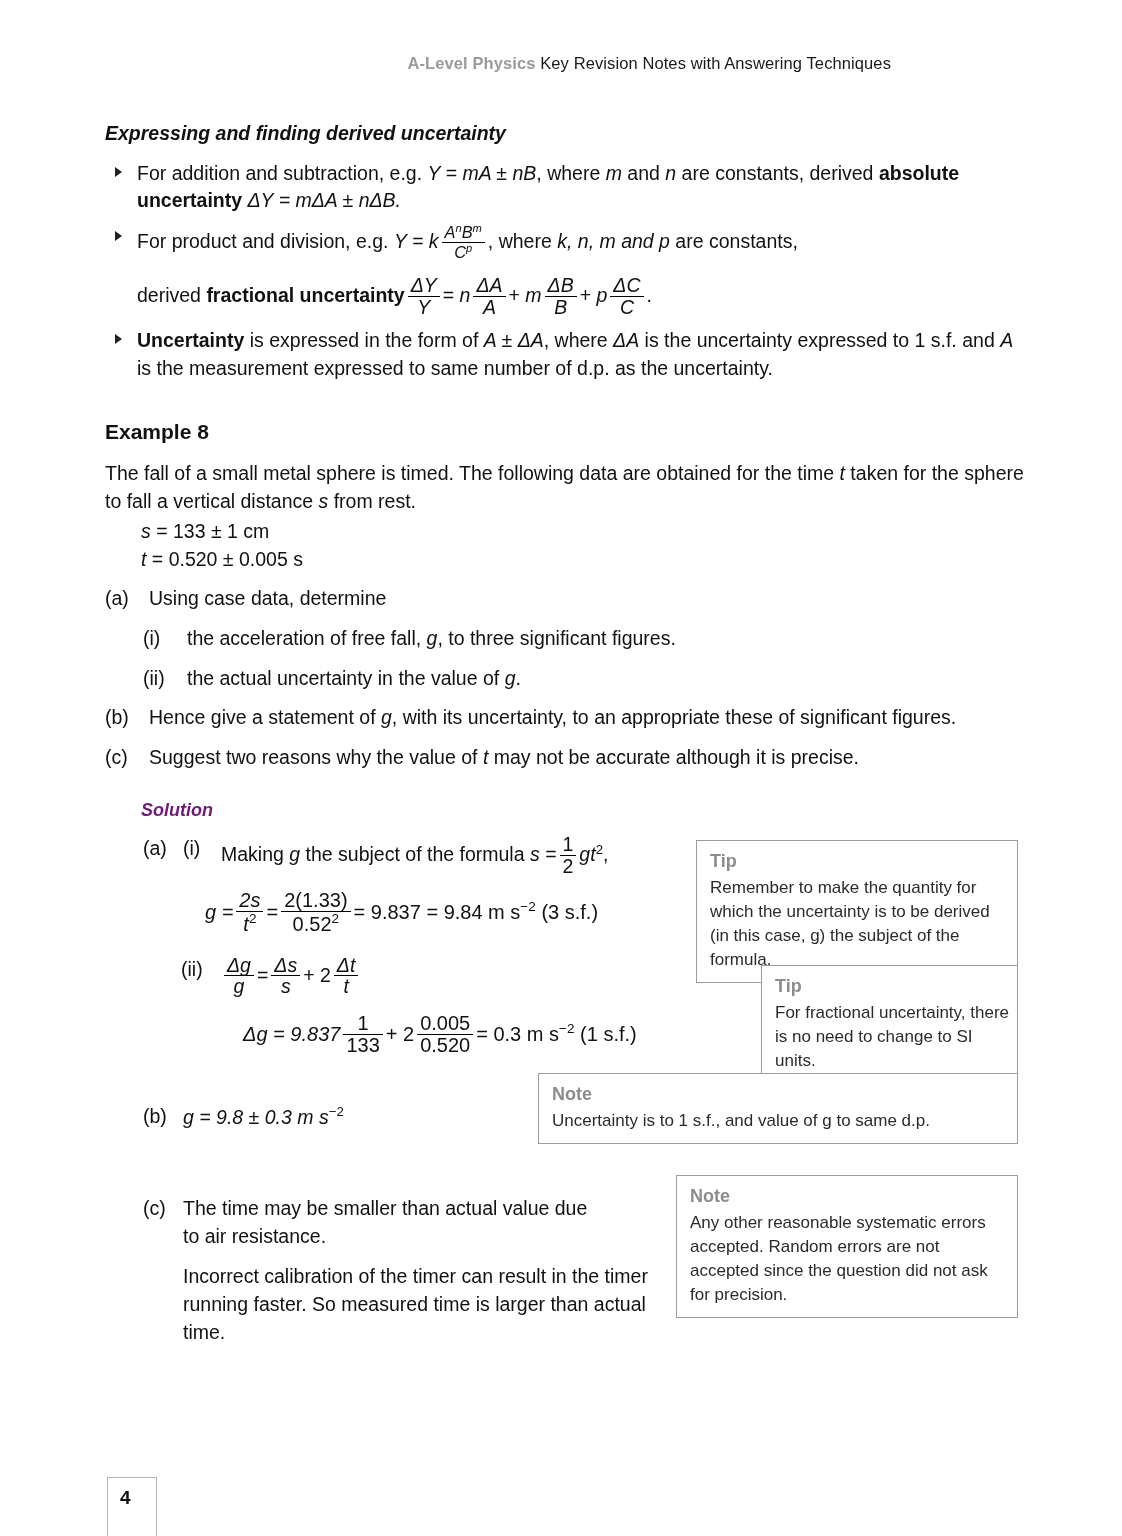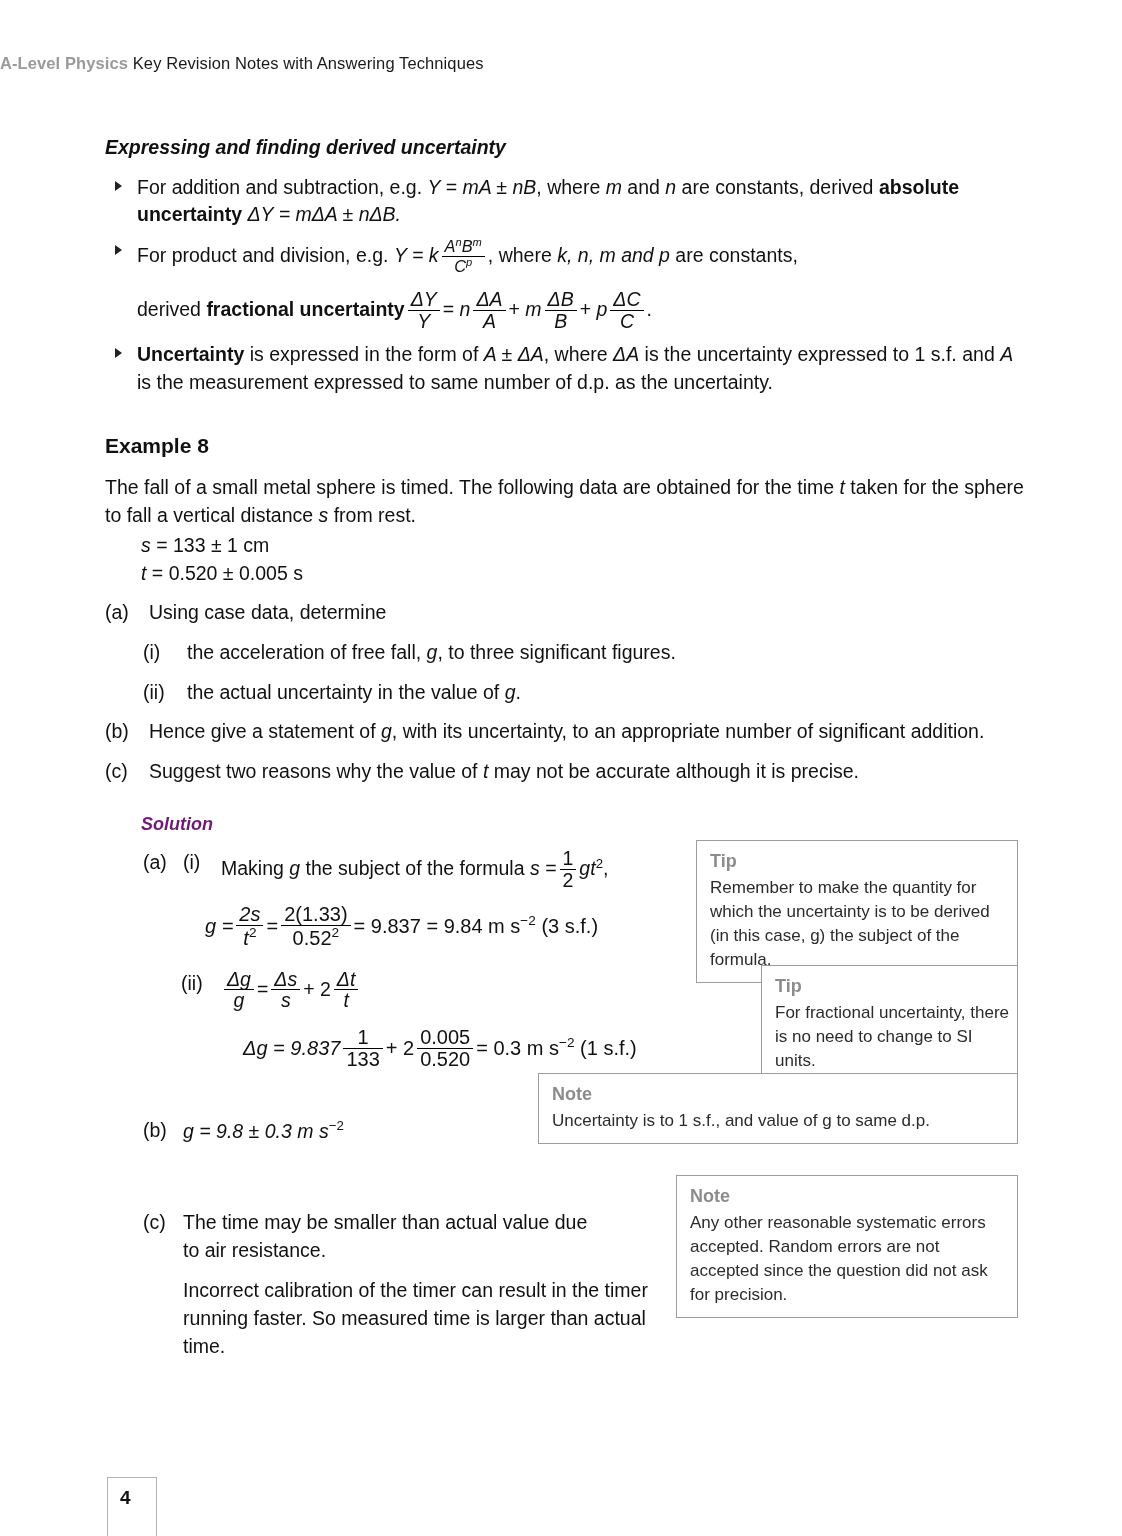--- a/index.html
+++ b/index.html
@@ -18,37 +18,37 @@
     background: #ffffff;
     overflow: hidden;
   }
 
   
   .runhead {
     position: absolute;
     left: 0;
     top: 54px;
     width: 891px;
-    text-align: left;
+    text-align: right;
     font-size: 16.5px;
     letter-spacing: .1px;
   }
   .runhead .book {
     color: #9a9a9a;
     font-weight: bold;
   }
   .runhead .title {
     color: #1a1a1a;
   }
 
   
   .content {
     position: absolute;
     left: 105px;
-    top: 134px;
+    top: 120px;
     width: 925px;
     font-size: 19.5px;
     line-height: 1.42;
     color: #111;
   }
 
   .sec-head {
     font-weight: bold;
     font-style: italic;
     font-size: 19.5px;
@@ -260,21 +260,21 @@
       <span>the acceleration of free fall, </span><span class="i">g</span><span>, to three significant figures.</span>
     </div>
 
     <div class="q sub">
       <span class="lbl">(ii)</span>
       <span>the actual uncertainty in the value of </span><span class="i">g</span><span>.</span>
     </div>
 
     <div class="q">
       <span class="lbl">(b)</span>
-      <span>Hence give a statement of </span><span class="i">g</span><span>, with its uncertainty, to an appropriate number of significant addition.</span>
+      <span>Hence give a statement of </span><span class="i">g</span><span>, with its uncertainty, to an appropriate these of significant figures.</span>
     </div>
 
     <div class="q">
       <span class="lbl">(c)</span>
       <span>Suggest two reasons why the value of </span><span class="i">t</span><span> may not be accurate although it is precise.</span>
     </div>
 
     <div class="solution-label">Solution</div>
 
     <div class="sol">

